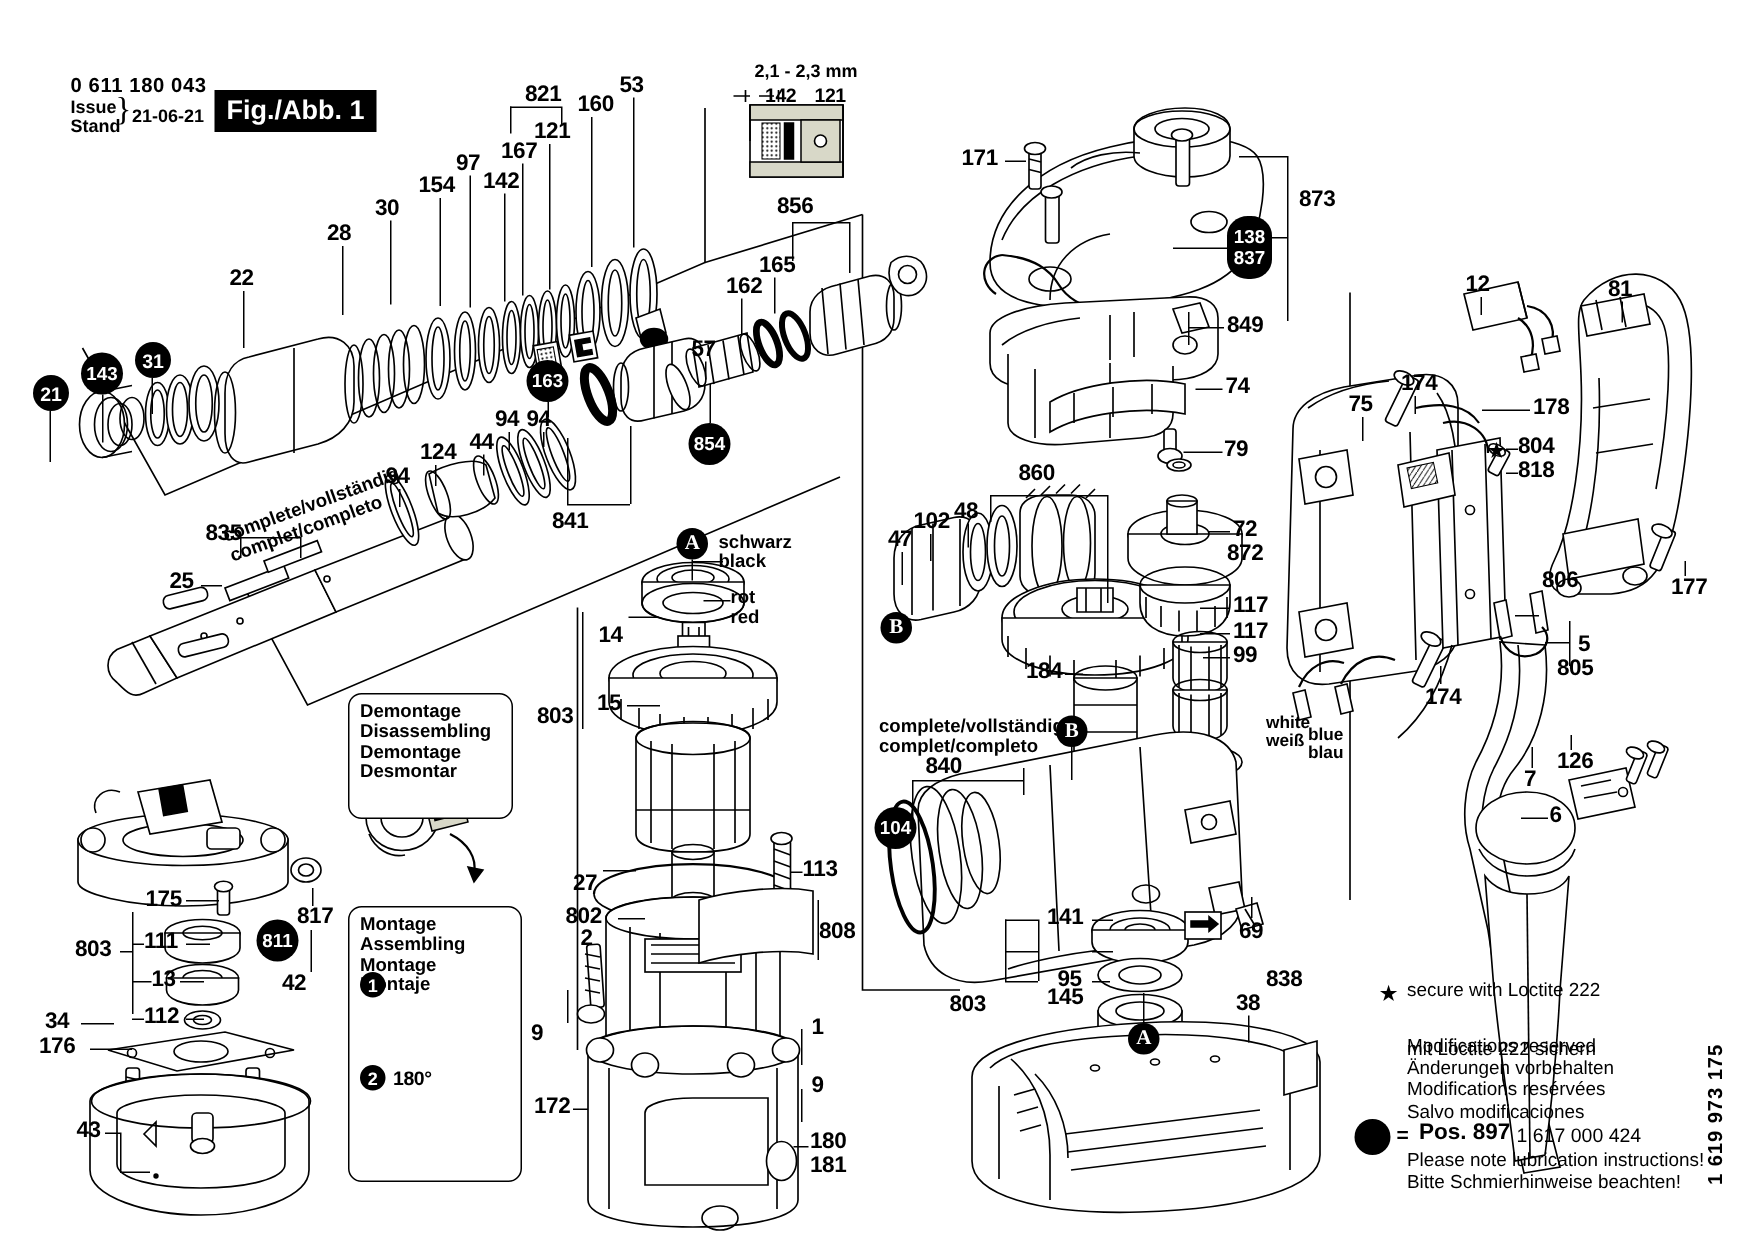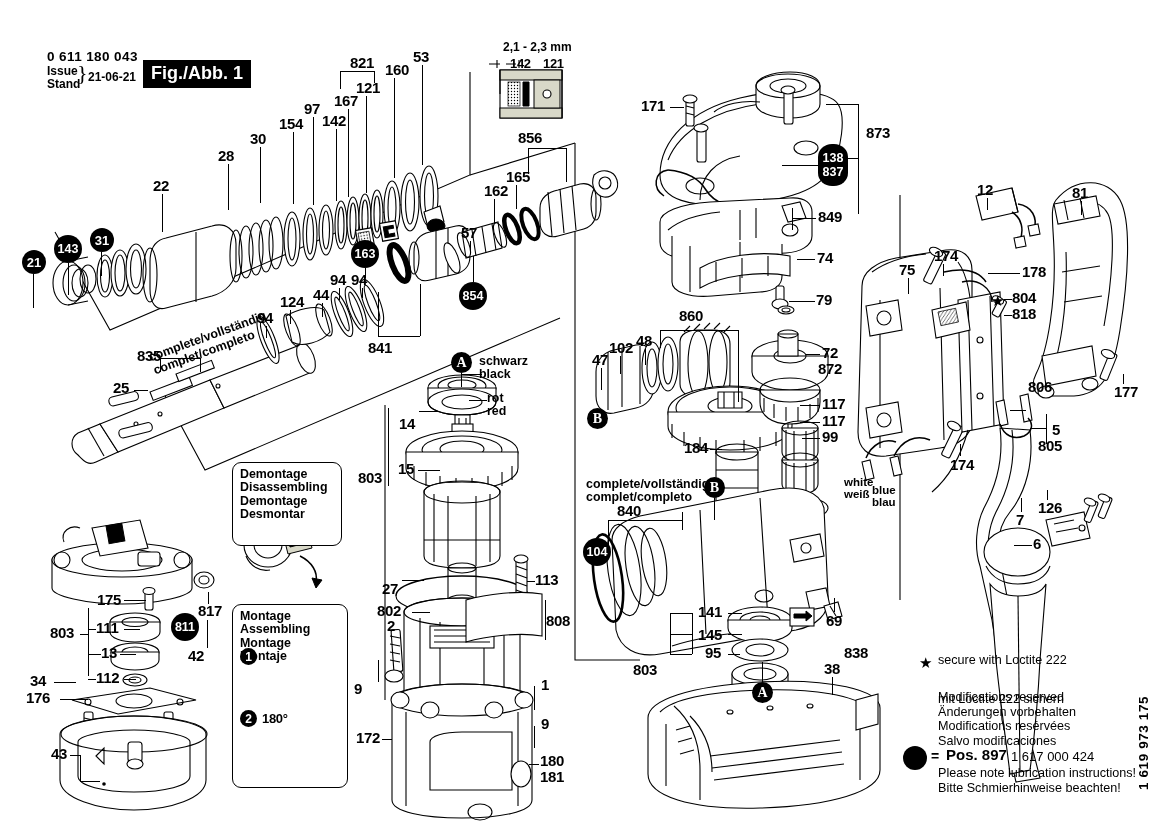--- a/index.html
+++ b/index.html
@@ -1001,21 +1001,21 @@
   <span class="ld ldv" style="left:682px;top:512px;height:18px;"></span>
 
   <div class="badge b3" style="left:583px;top:538px;">104</div>
 
   <div class="cmark" style="left:704px;top:477px;">B</div>
   <span class="ld ldv" style="left:714px;top:498px;height:22px;"></span>
 
   <div class="lbl n" style="left:698px;top:604px;">141</div>
   <span class="ld ldh" style="left:728px;top:613px;width:14px;"></span>
 
-  <div class="lbl n" style="left:698px;top:627px;">145</div>
+  <div class="lbl n" style="left:698px;top:657px;">145</div>
   <span class="ld ldh" style="left:728px;top:634px;width:14px;"></span>
 
   <div class="lbl n" style="left:705px;top:645px;">95</div>
   <span class="ld ldh" style="left:728px;top:654px;width:12px;"></span>
 
   <span class="ld ldv" style="left:692px;top:613px;height:41px;"></span>
   <span class="ld ldh" style="left:670px;top:613px;width:22px;"></span>
   <span class="ld ldh" style="left:670px;top:634px;width:22px;"></span>
   <span class="ld ldh" style="left:670px;top:654px;width:22px;"></span>
   <span class="ld ldv" style="left:670px;top:613px;height:41px;"></span>

